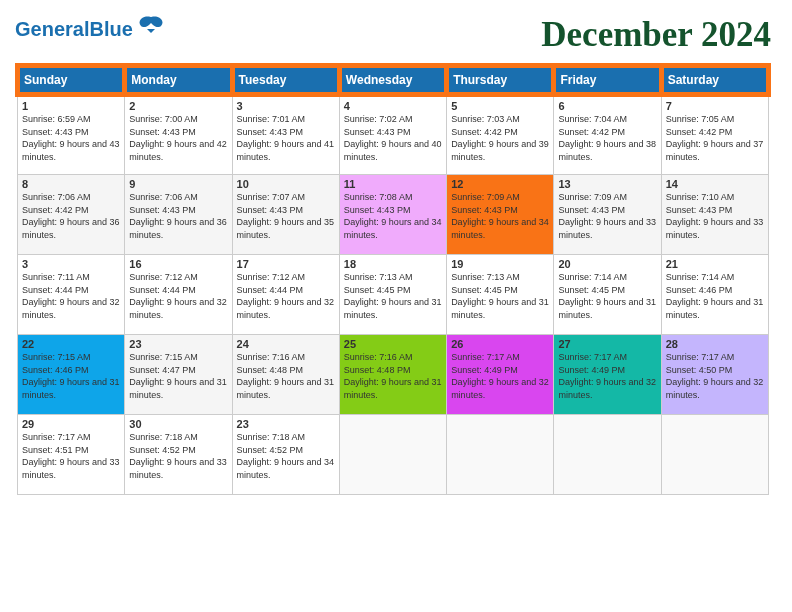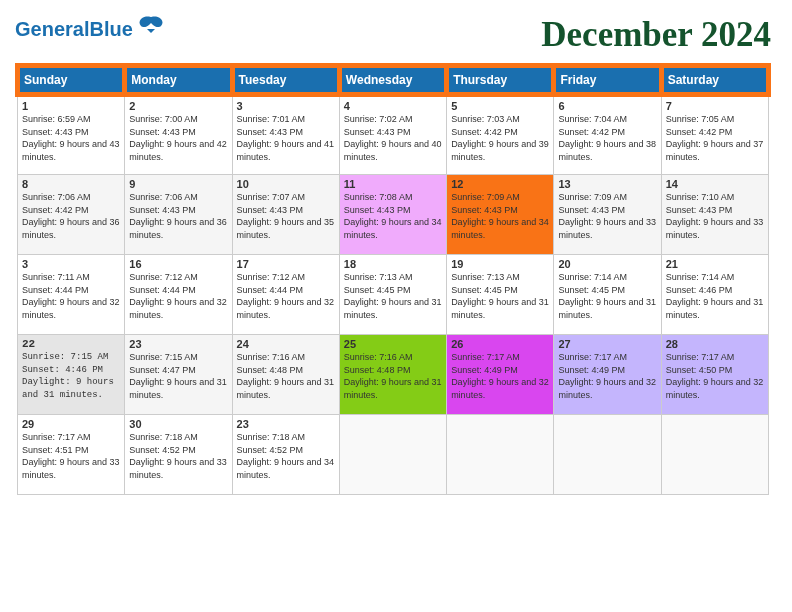--- a/index.html
+++ b/index.html
@@ -150,26 +150,26 @@
         <tr>
           <td><span class="day-num">3</span><span class="day-info">Sunrise: 7:11 AM<br>Sunset: 4:44 PM<br>Daylight: 9 hours and 32 minutes.</span></td>
           <td><span class="day-num">16</span><span class="day-info">Sunrise: 7:12 AM<br>Sunset: 4:44 PM<br>Daylight: 9 hours and 32 minutes.</span></td>
           <td><span class="day-num">17</span><span class="day-info">Sunrise: 7:12 AM<br>Sunset: 4:44 PM<br>Daylight: 9 hours and 32 minutes.</span></td>
           <td><span class="day-num">18</span><span class="day-info">Sunrise: 7:13 AM<br>Sunset: 4:45 PM<br>Daylight: 9 hours and 31 minutes.</span></td>
           <td><span class="day-num">19</span><span class="day-info">Sunrise: 7:13 AM<br>Sunset: 4:45 PM<br>Daylight: 9 hours and 31 minutes.</span></td>
           <td><span class="day-num">20</span><span class="day-info">Sunrise: 7:14 AM<br>Sunset: 4:45 PM<br>Daylight: 9 hours and 31 minutes.</span></td>
           <td><span class="day-num">21</span><span class="day-info">Sunrise: 7:14 AM<br>Sunset: 4:46 PM<br>Daylight: 9 hours and 31 minutes.</span></td>
         </tr>
         <tr>
-          <td style="background: #e5e5e5; font-family: Liberation Mono, monospace;"><span class="day-num">22</span><span class="day-info">Sunrise: 7:15 AM<br>Sunset: 4:46 PM<br>Daylight: 9 hours and 31 minutes.</span></td>
+          <td style="background: #0ea5e9;"><span class="day-num">22</span><span class="day-info">Sunrise: 7:15 AM<br>Sunset: 4:46 PM<br>Daylight: 9 hours and 31 minutes.</span></td>
           <td style="background: rgb(245, 245, 245);"><span class="day-num">23</span><span class="day-info">Sunrise: 7:15 AM<br>Sunset: 4:47 PM<br>Daylight: 9 hours and 31 minutes.</span></td>
           <td style="background: rgb(245, 245, 245);"><span class="day-num">24</span><span class="day-info">Sunrise: 7:16 AM<br>Sunset: 4:48 PM<br>Daylight: 9 hours and 31 minutes.</span></td>
           <td style="background: #84cc16;"><span class="day-num">25</span><span class="day-info">Sunrise: 7:16 AM<br>Sunset: 4:48 PM<br>Daylight: 9 hours and 31 minutes.</span></td>
           <td style="background: #d946ef;"><span class="day-num">26</span><span class="day-info">Sunrise: 7:17 AM<br>Sunset: 4:49 PM<br>Daylight: 9 hours and 32 minutes.</span></td>
-          <td style="background: #c4b5fd;"><span class="day-num">27</span><span class="day-info">Sunrise: 7:17 AM<br>Sunset: 4:49 PM<br>Daylight: 9 hours and 32 minutes.</span></td>
+          <td style="background: #14b8a6;"><span class="day-num">27</span><span class="day-info">Sunrise: 7:17 AM<br>Sunset: 4:49 PM<br>Daylight: 9 hours and 32 minutes.</span></td>
           <td style="background: #c4b5fd;"><span class="day-num">28</span><span class="day-info">Sunrise: 7:17 AM<br>Sunset: 4:50 PM<br>Daylight: 9 hours and 32 minutes.</span></td>
         </tr>
         <tr>
           <td><span class="day-num">29</span><span class="day-info">Sunrise: 7:17 AM<br>Sunset: 4:51 PM<br>Daylight: 9 hours and 33 minutes.</span></td>
           <td><span class="day-num">30</span><span class="day-info">Sunrise: 7:18 AM<br>Sunset: 4:52 PM<br>Daylight: 9 hours and 33 minutes.</span></td>
           <td><span class="day-num">23</span><span class="day-info">Sunrise: 7:18 AM<br>Sunset: 4:52 PM<br>Daylight: 9 hours and 34 minutes.</span></td>
           <td class="empty-cell">&nbsp;</td>
           <td class="empty-cell">&nbsp;</td>
           <td class="empty-cell">&nbsp;</td>
           <td class="empty-cell">&nbsp;</td>

